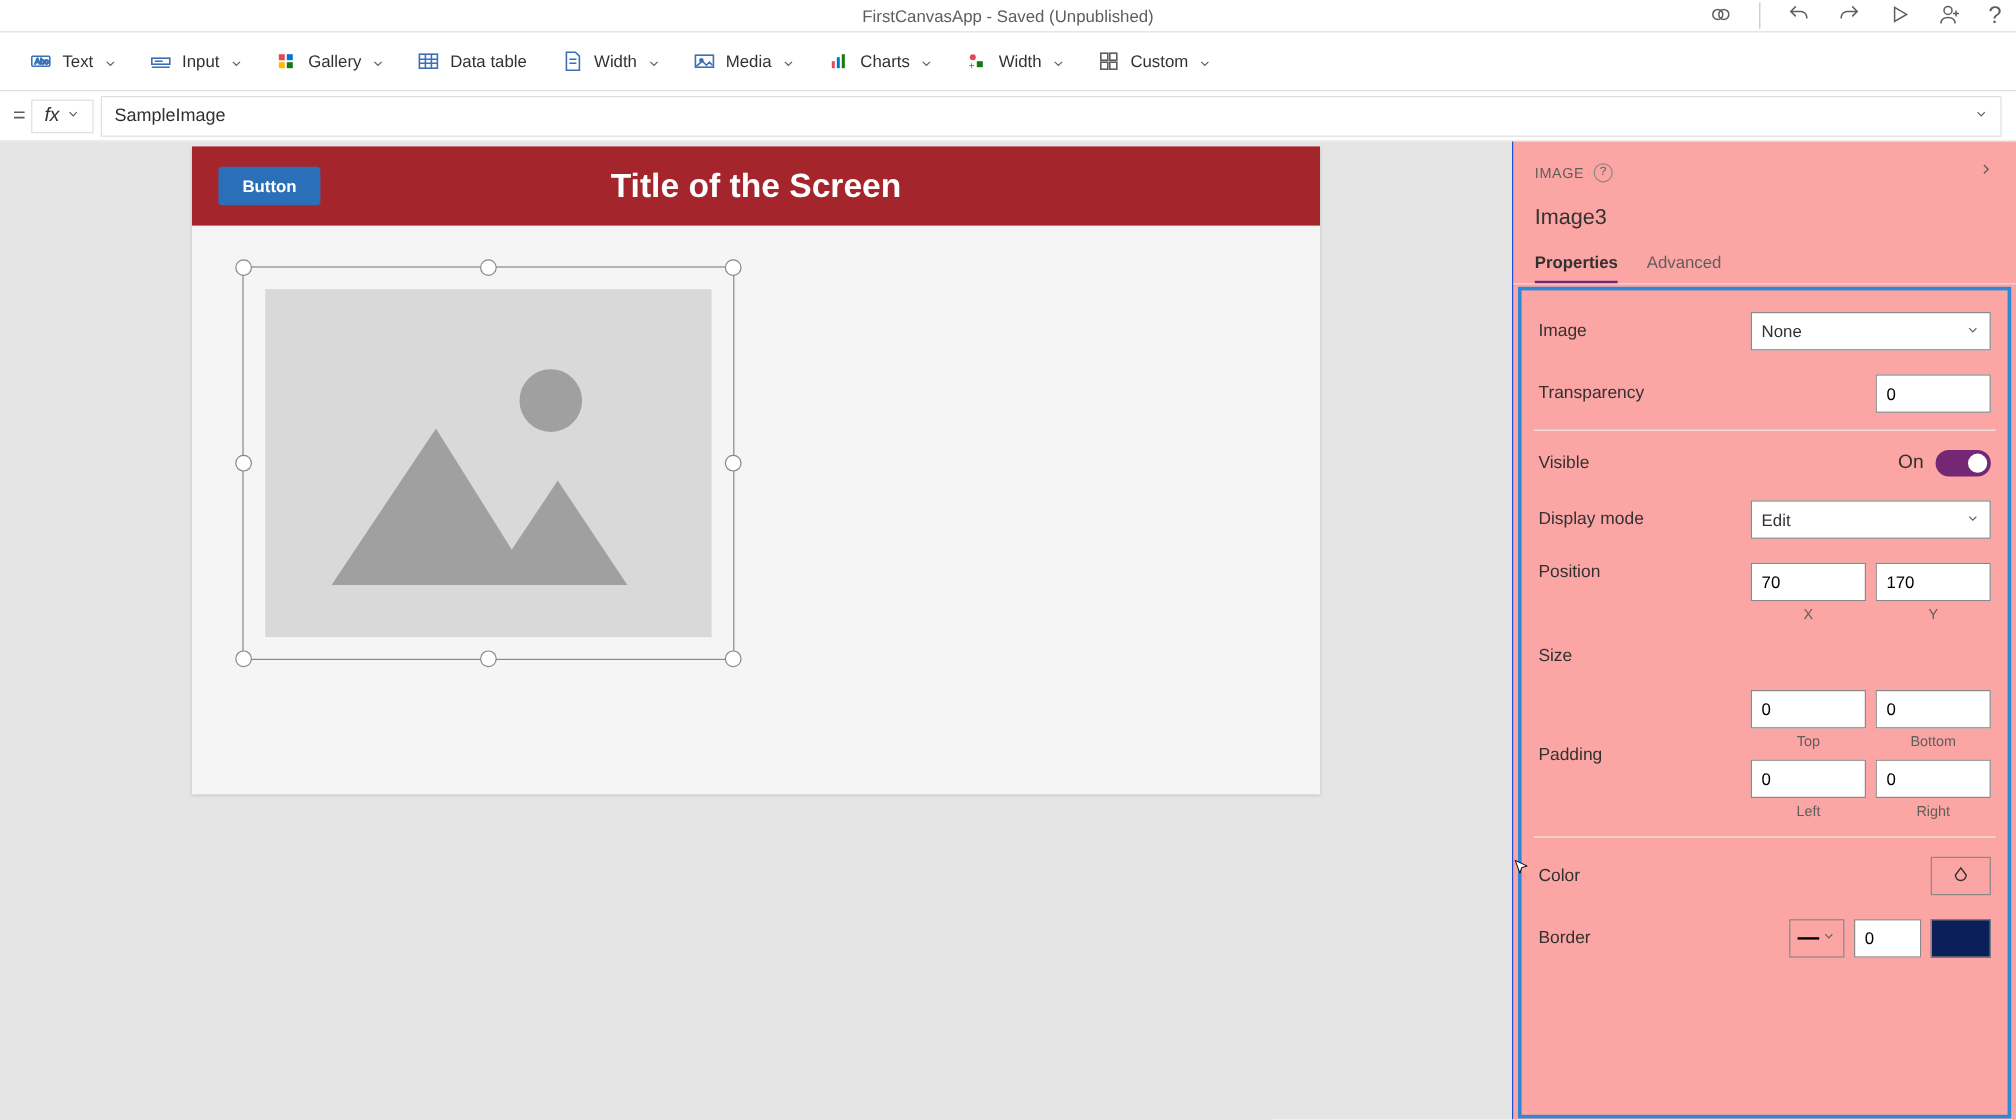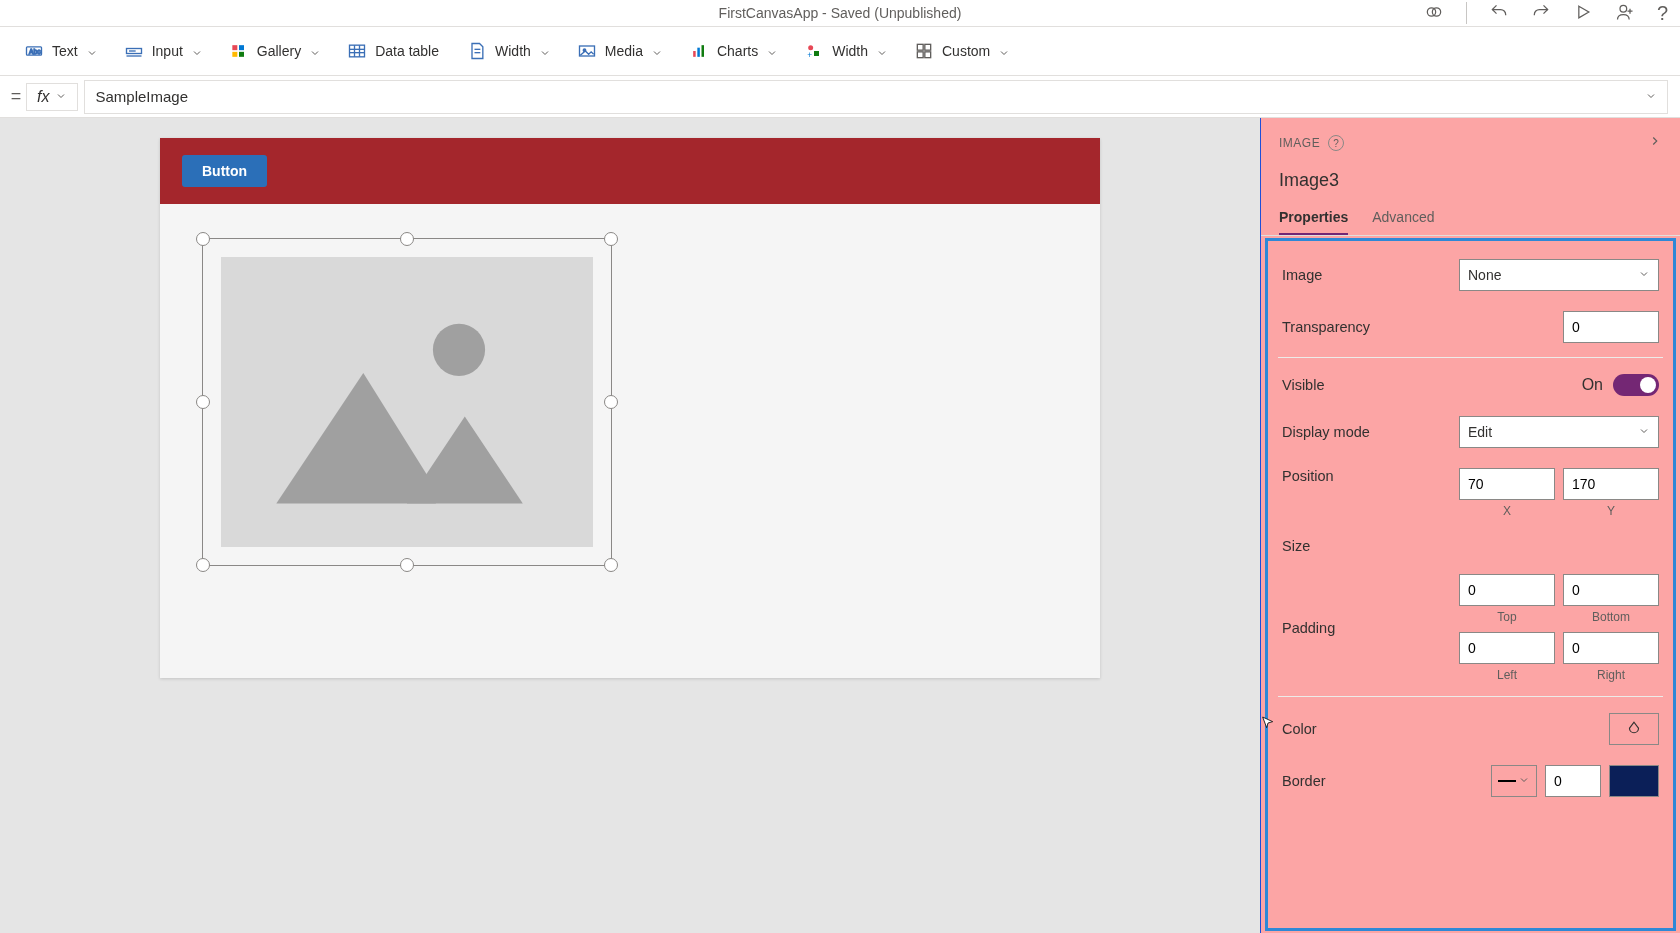--- a/index.html
+++ b/index.html
@@ -20,21 +20,21 @@
 
 
 .formula-row { height: 42px; display: flex; align-items: center; border-bottom: 1px solid #e1dfdd; padding: 0 6px; }
 .eq { width: 20px; text-align: center; font-size: 18px; color: #605e5c; }
 .fx-btn { display: flex; align-items: center; gap: 6px; border: 1px solid #e1dfdd; padding: 4px 10px; font-style: italic; color:#323130;justify-content:space-between; }
 .formula-input { flex: 1; border: 1px solid #e1dfdd; padding: 6px 10px; margin: 0 6px; font-family: Consolas, monospace; font-size: 15px; height: 34px; display:flex; align-items:center; justify-content:space-between; }
 .formula-input .dd-chev { color:#605e5c; }
 
 
 .workarea { display: flex; height: calc(933px - 26px - 50px - 42px); }
-.canvas-zone { flex: 1; background: #e5e5e5; display:flex; align-items:flex-start; justify-content:center; padding-top: 20px; }
+.canvas-zone { flex: 1; background: #e5e5e5; display:flex; align-items:flex-start; justify-content:center; padding-top: 4px; }
 .canvas { width: 940px; height: 540px; background:#f5f5f5; box-shadow: 0 1px 3px rgba(0,0,0,.15); position:relative; }
 .canvas-header { background:#a4262c; height: 66px; display:flex; align-items:center; position:relative; }
 .canvas-header .btn { background:#2b6fb8; color:#fff; border-radius:3px; padding:8px 20px; margin-left:22px; font-size:14px; font-weight:600; }
 .canvas-header .title { position:absolute; left:50%; transform:translateX(-50%); color:#fff; font-size:28px; font-weight:700; }
 
 .img-select { position:absolute; left:42px; top:100px; width:410px; height:328px; border:1px solid #8a8886; }
 .img-placeholder { position:absolute; inset:18px; background:#d9d9d9; display:flex; align-items:center; justify-content:center; overflow:hidden;}
 .img-placeholder svg { width: 80%; height:80%; }
 .handle { position:absolute; width:14px; height:14px; border:1px solid #8a8886; background:#fff; border-radius:50%; }
 .h-tl{left:-7px;top:-7px}.h-tc{left:calc(50% - 7px);top:-7px}.h-tr{right:-7px;top:-7px}
@@ -234,20 +234,21 @@
           <polyline points="6 9 12 15 18 9"></polyline>
         </svg></span>
   </div>
 </div>
 
 <div class="workarea">
   <div class="canvas-zone">
     <div class="canvas">
       <div class="canvas-header">
         <div class="btn"><span>Button</span></div>
+        <div class="title">Title of the Screen</div>
       </div>
       <div class="img-select">
         <div class="img-placeholder">
           <svg viewBox="0 0 100 80" fill="#a0a0a0">
               <circle cx="68" cy="22" r="9"></circle>
               <polygon points="5,75 35,30 60,70 60,75"></polygon>
               <polygon points="50,75 70,45 90,75"></polygon>
             </svg>
         </div>
         <div class="handle h-tl"></div>

